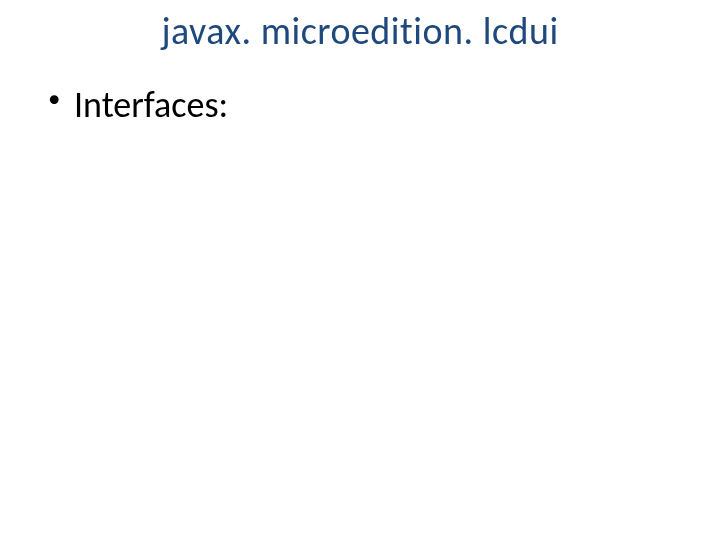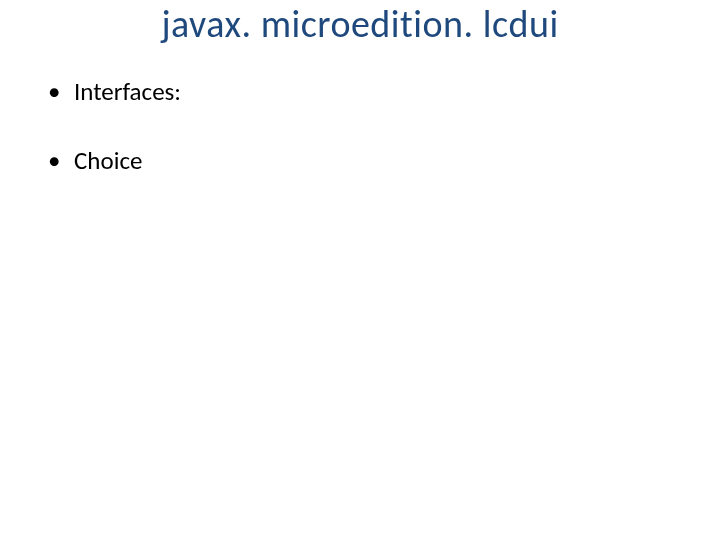--- a/index.html
+++ b/index.html
@@ -8,39 +8,39 @@
     width: 720px;
     height: 540px;
     background: #ffffff;
     font-family: Calibri, "Segoe UI", Arial, sans-serif;
     color: #000000;
   }
   .slide {
     box-sizing: border-box;
     width: 720px;
     height: 540px;
-    padding: 1px 28px 0 28px;
+    padding: 8px 28px 0 28px;
   }
   .title {
     text-align: center;
     font-size: 38px;
     color: #1f497d;
     margin: 0 0 28px 0;
     letter-spacing: 0.5px;
     font-weight: 400;
   }
   ul.body {
     list-style: none;
     margin: 0;
     padding: 0 0 0 16px;
   }
   ul.body li {
     position: relative;
     padding-left: 30px;
-    font-size: 25px;
+    font-size: 36px;
     line-height: 1.32;
     color: #000000;
     margin: 0;
   }
   ul.body li::before {
     content: "•";
     position: absolute;
     left: 4px;
     top: 0;
     font-size: 25px;
@@ -55,15 +55,14 @@
 <div class="slide">
   <h1 class="title">javax. microedition. lcdui</h1>
 
   <ul class="body">
     <li>Interfaces:</li>
   </ul>
 
   <div class="gap"></div>
 
   <ul class="body">
-    <li>Choice</li>
   </ul>
 </div>
 
 </body></html>

